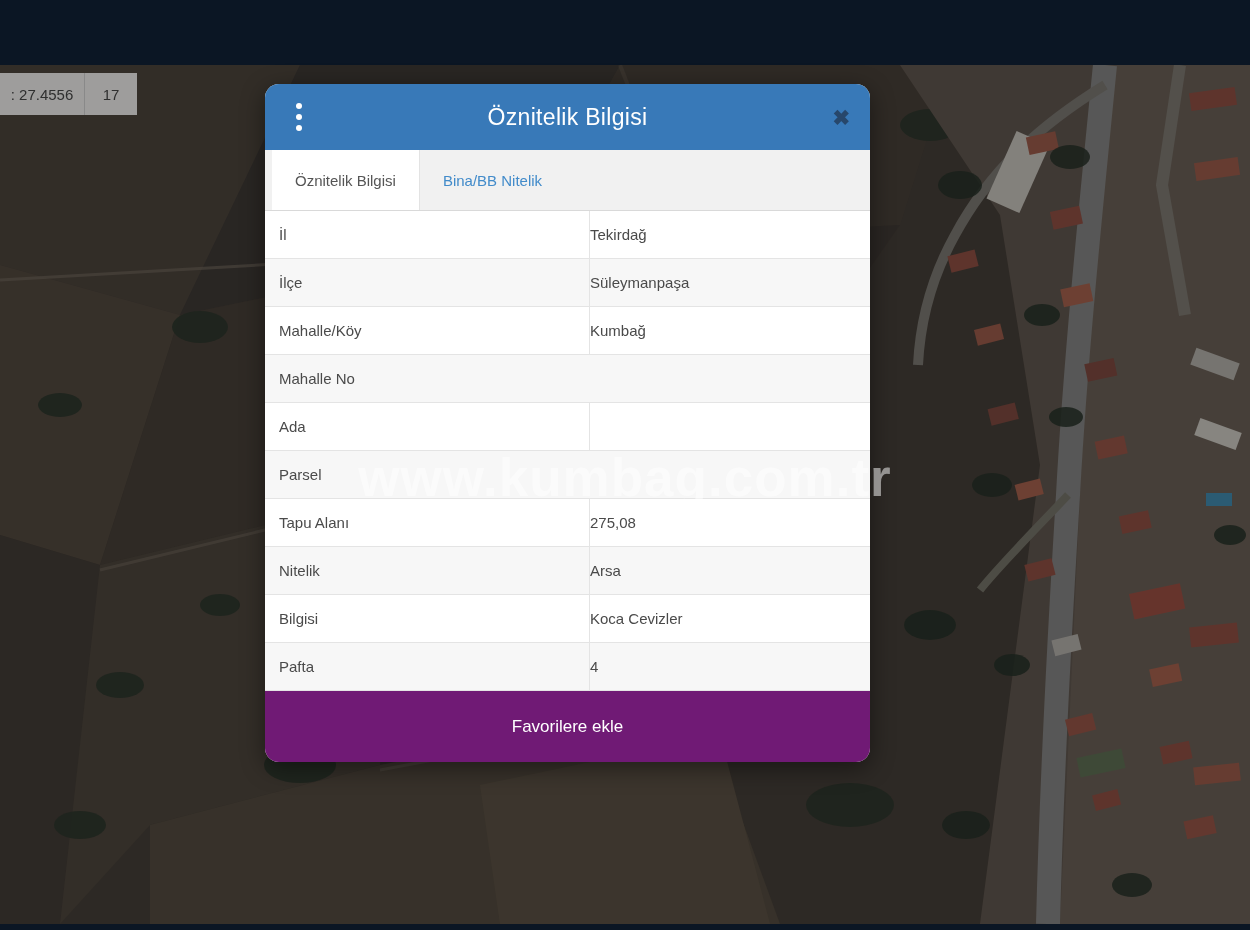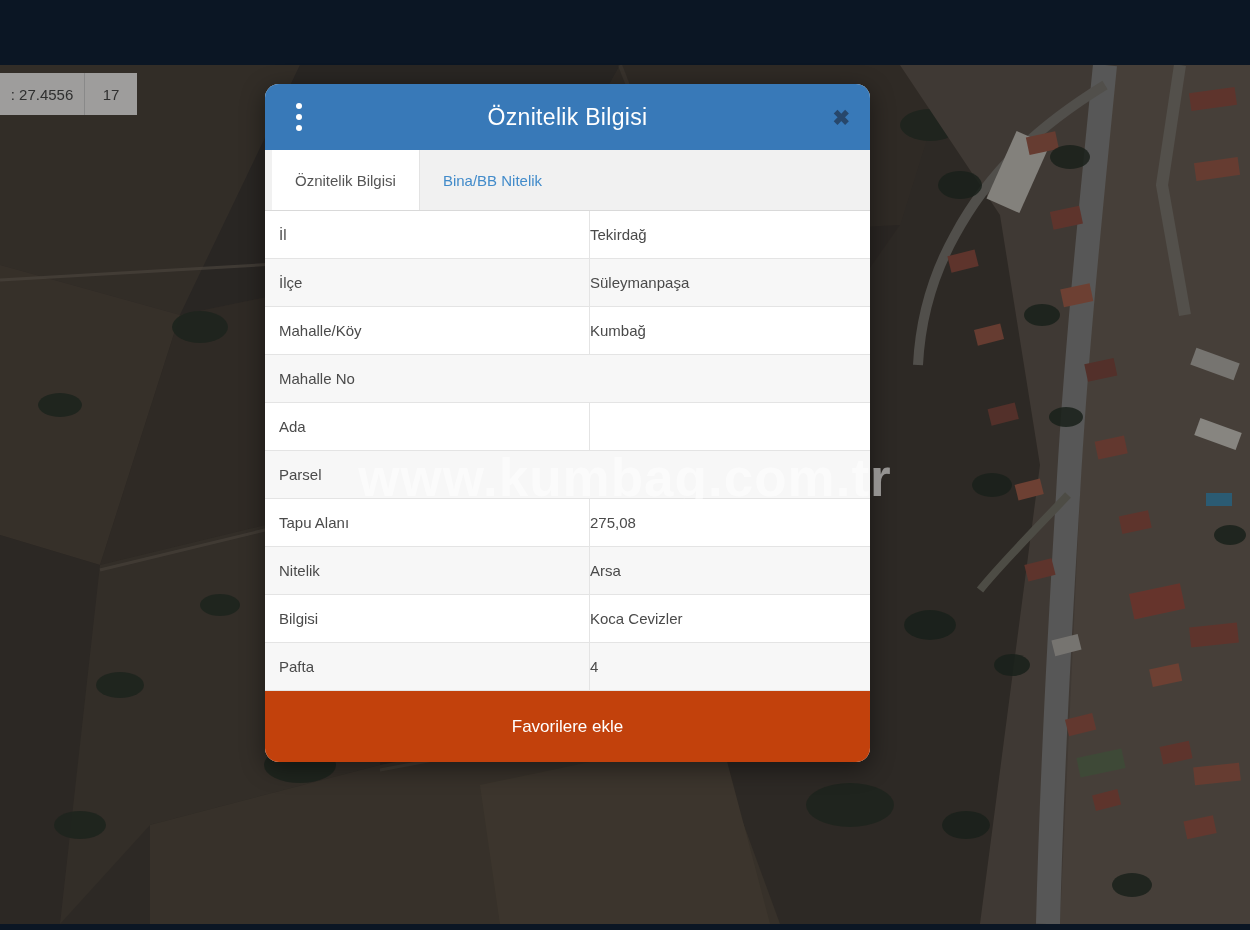--- a/index.html
+++ b/index.html
@@ -34,21 +34,21 @@
   .tab { display: flex; align-items: center; padding: 0 23px; font-size: 15px; cursor: pointer; }
   .tab.active { background: #fff; color: #555; border-right: 1px solid #e3e3e3; }
   .tab.inactive { color: #428bca; }
 
   .attr-table { width: 100%; }
   .attr-row { display: flex; height: 48px; border-bottom: 1px solid #e4e4e4; font-size: 15px; color: #4a4a4a; }
   .attr-row:nth-child(even) { background: #f7f7f7; }
   .cell-label { width: 324px; display: flex; align-items: center; padding-left: 14px; }
   .cell-value { flex: 1; display: flex; align-items: center; border-left: 1px solid #e4e4e4; }
 
-  .fav-button { height: 71px; width: 100%; background: #c2410c; border: none; color: #fff;
+  .fav-button { height: 71px; width: 100%; background: #701a75; border: none; color: #fff;
     font-size: 17px; font-family: "Liberation Sans", sans-serif; cursor: pointer; display: flex;
     align-items: center; justify-content: center; }
 
   .watermark { position: absolute; left: 50%; top: 447px; transform: translateX(-50%);
     z-index: 6; color: rgba(255,255,255,0.5); font-size: 53px; font-weight: bold;
     letter-spacing: 1px; pointer-events: none; white-space: nowrap; }
 </style>
 </head>
 <body>
 

